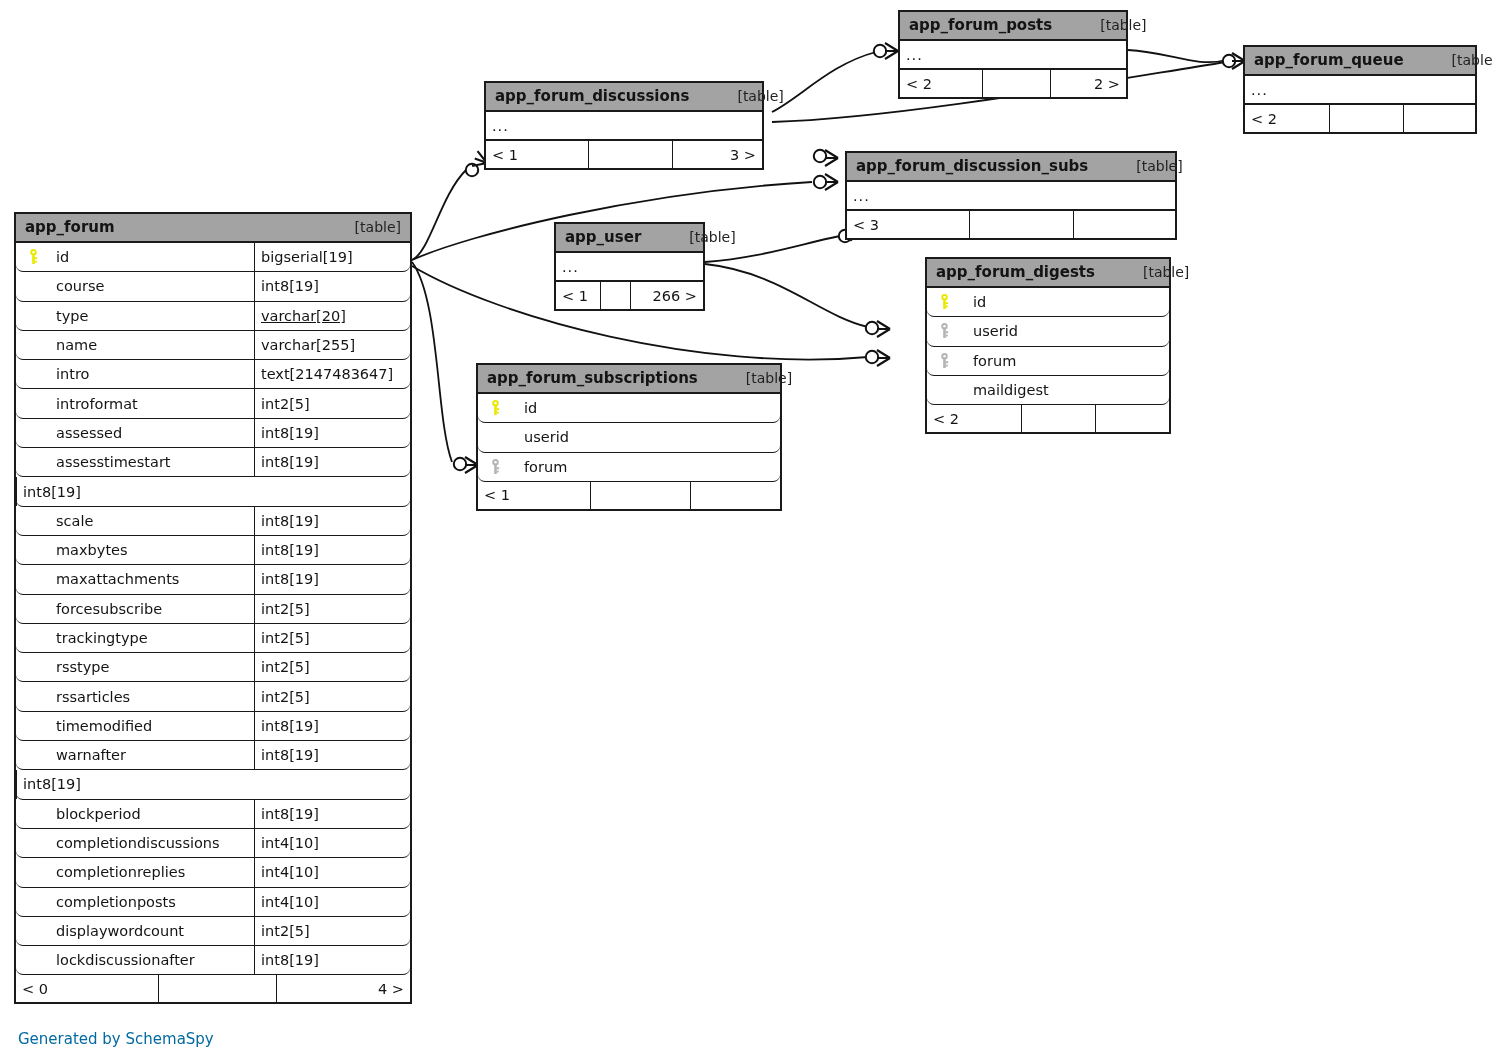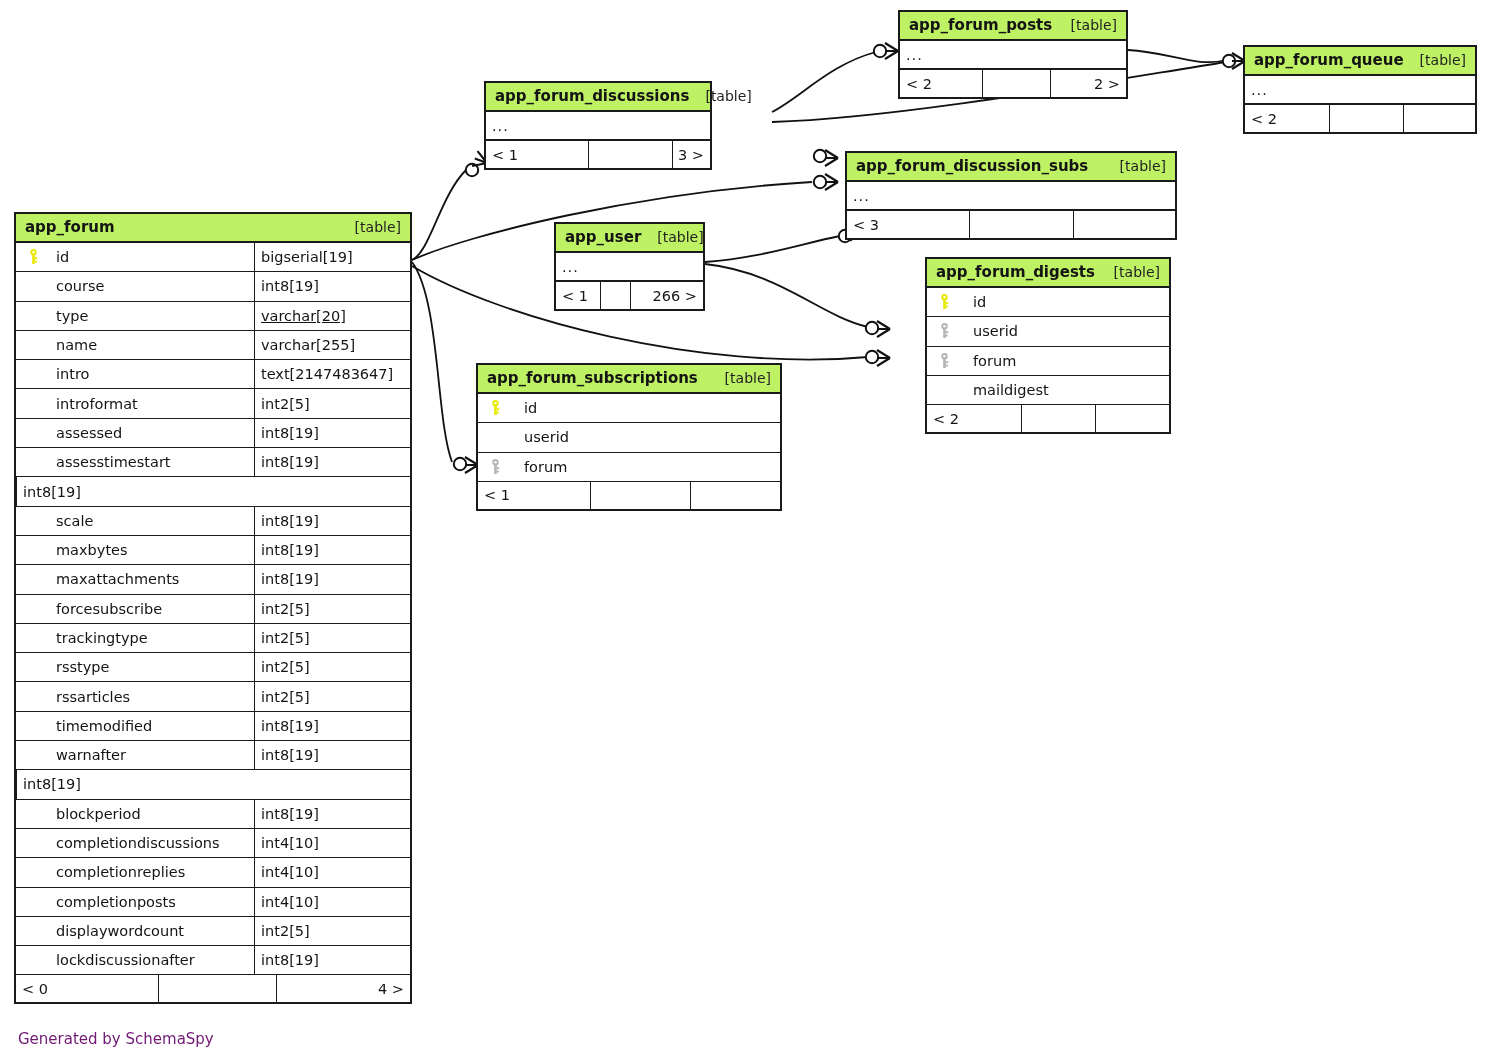--- a/index.html
+++ b/index.html
@@ -35,45 +35,47 @@
     background: #ffffff;
     border: 2px solid #1a1a1a;
     box-sizing: border-box;
     font-size: 14.5px;
     color: #141414;
   }
   .tbl-header {
     display: flex;
     align-items: center;
     justify-content: space-between;
-    background: #bef264;
+    background: #a3a3a3;
     border-bottom: 2px solid #1a1a1a;
     padding: 4px 9px 5px 9px;
     box-sizing: border-box;
     height: 29px;
     white-space: nowrap;
+    gap: 32px;
   }
   .tbl-name {
     font-weight: bold;
     font-size: 15px;
     letter-spacing: 0px;
   }
   .tbl-kind {
     font-size: 14px;
     color: #222;
     font-weight: normal;
     padding-left: 16px;
   }
   .col-row {
     display: flex;
     align-items: stretch;
     border-bottom: 1px solid #1a1a1a;
     height: 29.3px;
     box-sizing: border-box;
     background: #ffffff;
+    border-radius: 7px;
   }
   .col-row:last-of-type { border-bottom: 1px solid #1a1a1a; }
   .col-name {
     flex: 1 1 auto;
     display: flex;
     align-items: center;
     padding-left: 6px;
     padding-right: 6px;
     white-space: nowrap;
     overflow: hidden;
@@ -124,21 +126,21 @@
   .foot-cell + .foot-cell { border-left: 1px solid #1a1a1a; }
   .foot-left  { justify-content: flex-start; }
   .foot-mid   { justify-content: center; }
   .foot-right { justify-content: flex-end; }
 
   .credit {
     position: absolute;
     left: 18px;
     top: 1030px;
     font-size: 15px;
-    color: #701a75;
+    color: #0369a1;
     z-index: 4;
     white-space: nowrap;
   }
   svg.keyicon { display: block; }
 </style>
 </head>
 <body>
 
 <div id="canvas">
 
@@ -428,21 +430,21 @@
       <span class="tbl-kind">[table]</span>
     </div>
     <div class="ellipsis-row">...</div>
     <div class="tbl-footer">
       <div class="foot-cell foot-left" style="flex:0 0 84px;">&lt; 2</div>
       <div class="foot-cell foot-mid" style="flex:0 0 74px;"></div>
       <div class="foot-cell foot-right" style="flex:1 1 auto;"></div>
     </div>
   </div>
 
-  <div class="table-node" style="left:484px; top:81px; width:228px;">
+  <div class="table-node" style="left:484px; top:81px; width:280px;">
     <div class="tbl-header">
       <span class="tbl-name">app_forum_discussions</span>
       <span class="tbl-kind">[table]</span>
     </div>
     <div class="ellipsis-row">...</div>
     <div class="tbl-footer">
       <div class="foot-cell foot-left" style="flex:0 0 102px;">&lt; 1</div>
       <div class="foot-cell foot-mid" style="flex:0 0 84px;"></div>
       <div class="foot-cell foot-right" style="flex:1 1 auto;">3 &gt;</div>
     </div>

